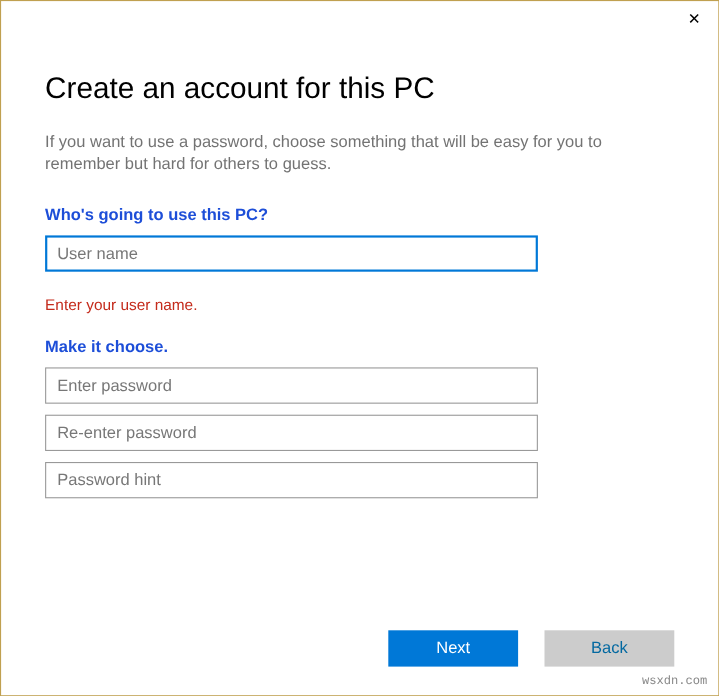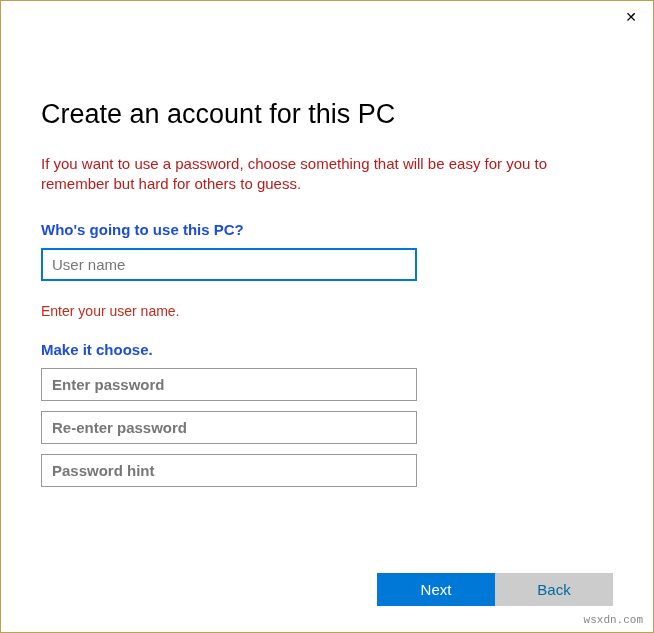--- a/index.html
+++ b/index.html
@@ -33,38 +33,38 @@
       color: #000;
       font-weight: 300;
     }
     .content {
       padding: 16px 40px 0 40px;
     }
     .page-title {
       font-size: 27px;
       font-weight: 400;
       color: #000;
-      margin-top: 50px;
+      margin-top: 16px;
       margin-bottom: 24px;
     }
     .intro-text {
       font-size: 15px;
-      color: #b91c1c;
+      color: #737373;
       line-height: 1.35;
       margin-bottom: 26px;
     }
     .section-label {
       font-size: 15px;
       font-weight: 600;
       color: #1d4ed8;
       margin-bottom: 10px;
     }
     .text-input {
       display: block;
-      width: 376px;
+      width: 448px;
       height: 33px;
       border: 1px solid #999;
       padding: 0 10px;
       font-size: 15px;
       color: #000;
       background: #fff;
       margin-bottom: 10px;
     }
     .text-input::placeholder {
       color: #777;
@@ -74,28 +74,27 @@
       padding: 0 9px;
     }
     .error-text {
       font-size: 14px;
       color: #c42b1c;
       margin-top: 22px;
       margin-bottom: 22px;
     }
     .password-section .text-input {
       margin-bottom: 10px;
-      font-weight: bold;
     }
     .button-row {
       position: absolute;
       bottom: 26px;
       right: 40px;
       display: flex;
-      gap: 0;
+      gap: 24px;
       margin-top: 11px;
     }
     .btn {
       width: 118px;
       height: 33px;
       border: none;
       font-size: 15px;
       cursor: pointer;
     }
     .btn-primary {

